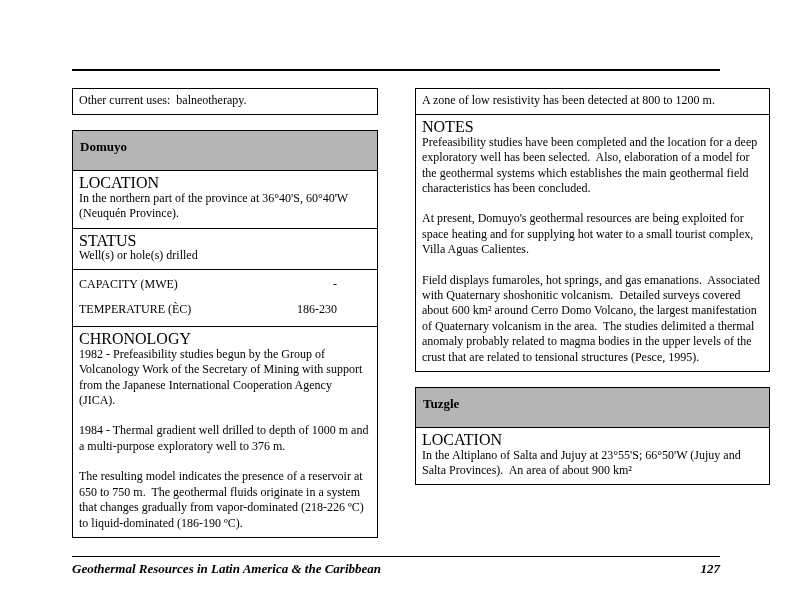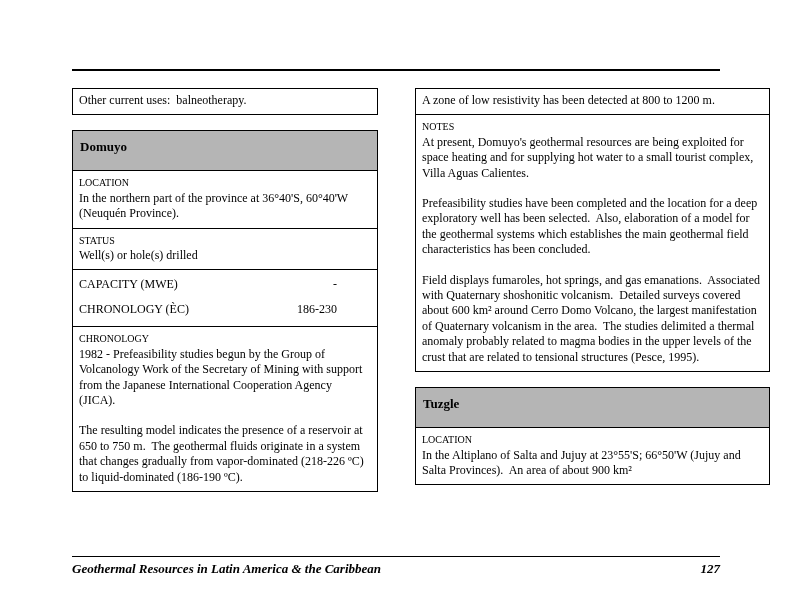--- a/index.html
+++ b/index.html
@@ -43,21 +43,21 @@
     line-height: 15px;
   }
   .cell {
     padding: 4px 6px 6px 6px;
     font-size: 12px;
     line-height: 15.4px;
   }
   .cell + .cell, .section-header + .cell { border-top: 1px solid #000000; }
 
   .cell-heading {
-    font-size: 10px;
+    font-size: 16px;
     line-height: 15.4px;
     white-space: pre-wrap;
   }
   .cell-body, .para {
     font-size: 12px;
     line-height: 15.4px;
     white-space: pre-wrap;
   }
   .para + .para { margin-top: 15px; }
 
@@ -115,43 +115,44 @@
         <div class="cell-heading">STATUS</div>
         <div class="cell-body">Well(s) or hole(s) drilled</div>
       </div>
 
       <div class="cell stats-cell">
         <div class="stat-row">
           <span class="stat-label">CAPACITY (MWE)</span>
           <span class="stat-value">-</span>
         </div>
         <div class="stat-row">
-          <span class="stat-label">CHRONOLOGY (ÈC)</span>
+          <span class="stat-label">TEMPERATURE (ÈC)</span>
           <span class="stat-value">186-230</span>
         </div>
       </div>
 
       <div class="cell">
         <div class="cell-heading">CHRONOLOGY</div>
         <div class="para">1982 - Prefeasibility studies begun by the Group of Volcanology Work of the Secretary of Mining with support from the Japanese International Cooperation Agency (JICA).</div>
+        <div class="para">1984 - Thermal gradient well drilled to depth of 1000 m and a multi-purpose exploratory well to 376 m.</div>
         <div class="para">The resulting model indicates the presence of a reservoir at 650 to 750 m.  The geothermal fluids originate in a system that changes gradually from vapor-dominated (218-226 ºC) to liquid-dominated (186-190 ºC).</div>
       </div>
     </div>
   </div>
 
   <div class="col col-right">
 
     <div class="box-table">
       <div class="cell" style="border-top:none;">
         <span class="cell-body">A zone of low resistivity has been detected at 800 to 1200 m.</span>
       </div>
       <div class="cell">
         <div class="cell-heading">NOTES</div>
+        <div class="para">Prefeasibility studies have been completed and the location for a deep exploratory well has been selected.  Also, elaboration of a model for the geothermal systems which establishes the main geothermal field characteristics has been concluded.</div>
         <div class="para">At present, Domuyo's geothermal resources are being exploited for space heating and for supplying hot water to a small tourist complex, Villa Aguas Calientes.</div>
-        <div class="para">Prefeasibility studies have been completed and the location for a deep exploratory well has been selected.  Also, elaboration of a model for the geothermal systems which establishes the main geothermal field characteristics has been concluded.</div>
         <div class="para">Field displays fumaroles, hot springs, and gas emanations.  Associated with Quaternary shoshonitic volcanism.  Detailed surveys covered about 600 km² around Cerro Domo Volcano, the largest manifestation of Quaternary volcanism in the area.  The studies delimited a thermal anomaly probably related to magma bodies in the upper levels of the crust that are related to tensional structures (Pesce, 1995).</div>
       </div>
     </div>
 
     <div class="box-table">
       <div class="section-header">
         <span>Tuzgle</span>
       </div>
       <div class="cell">
         <div class="cell-heading">LOCATION</div>

